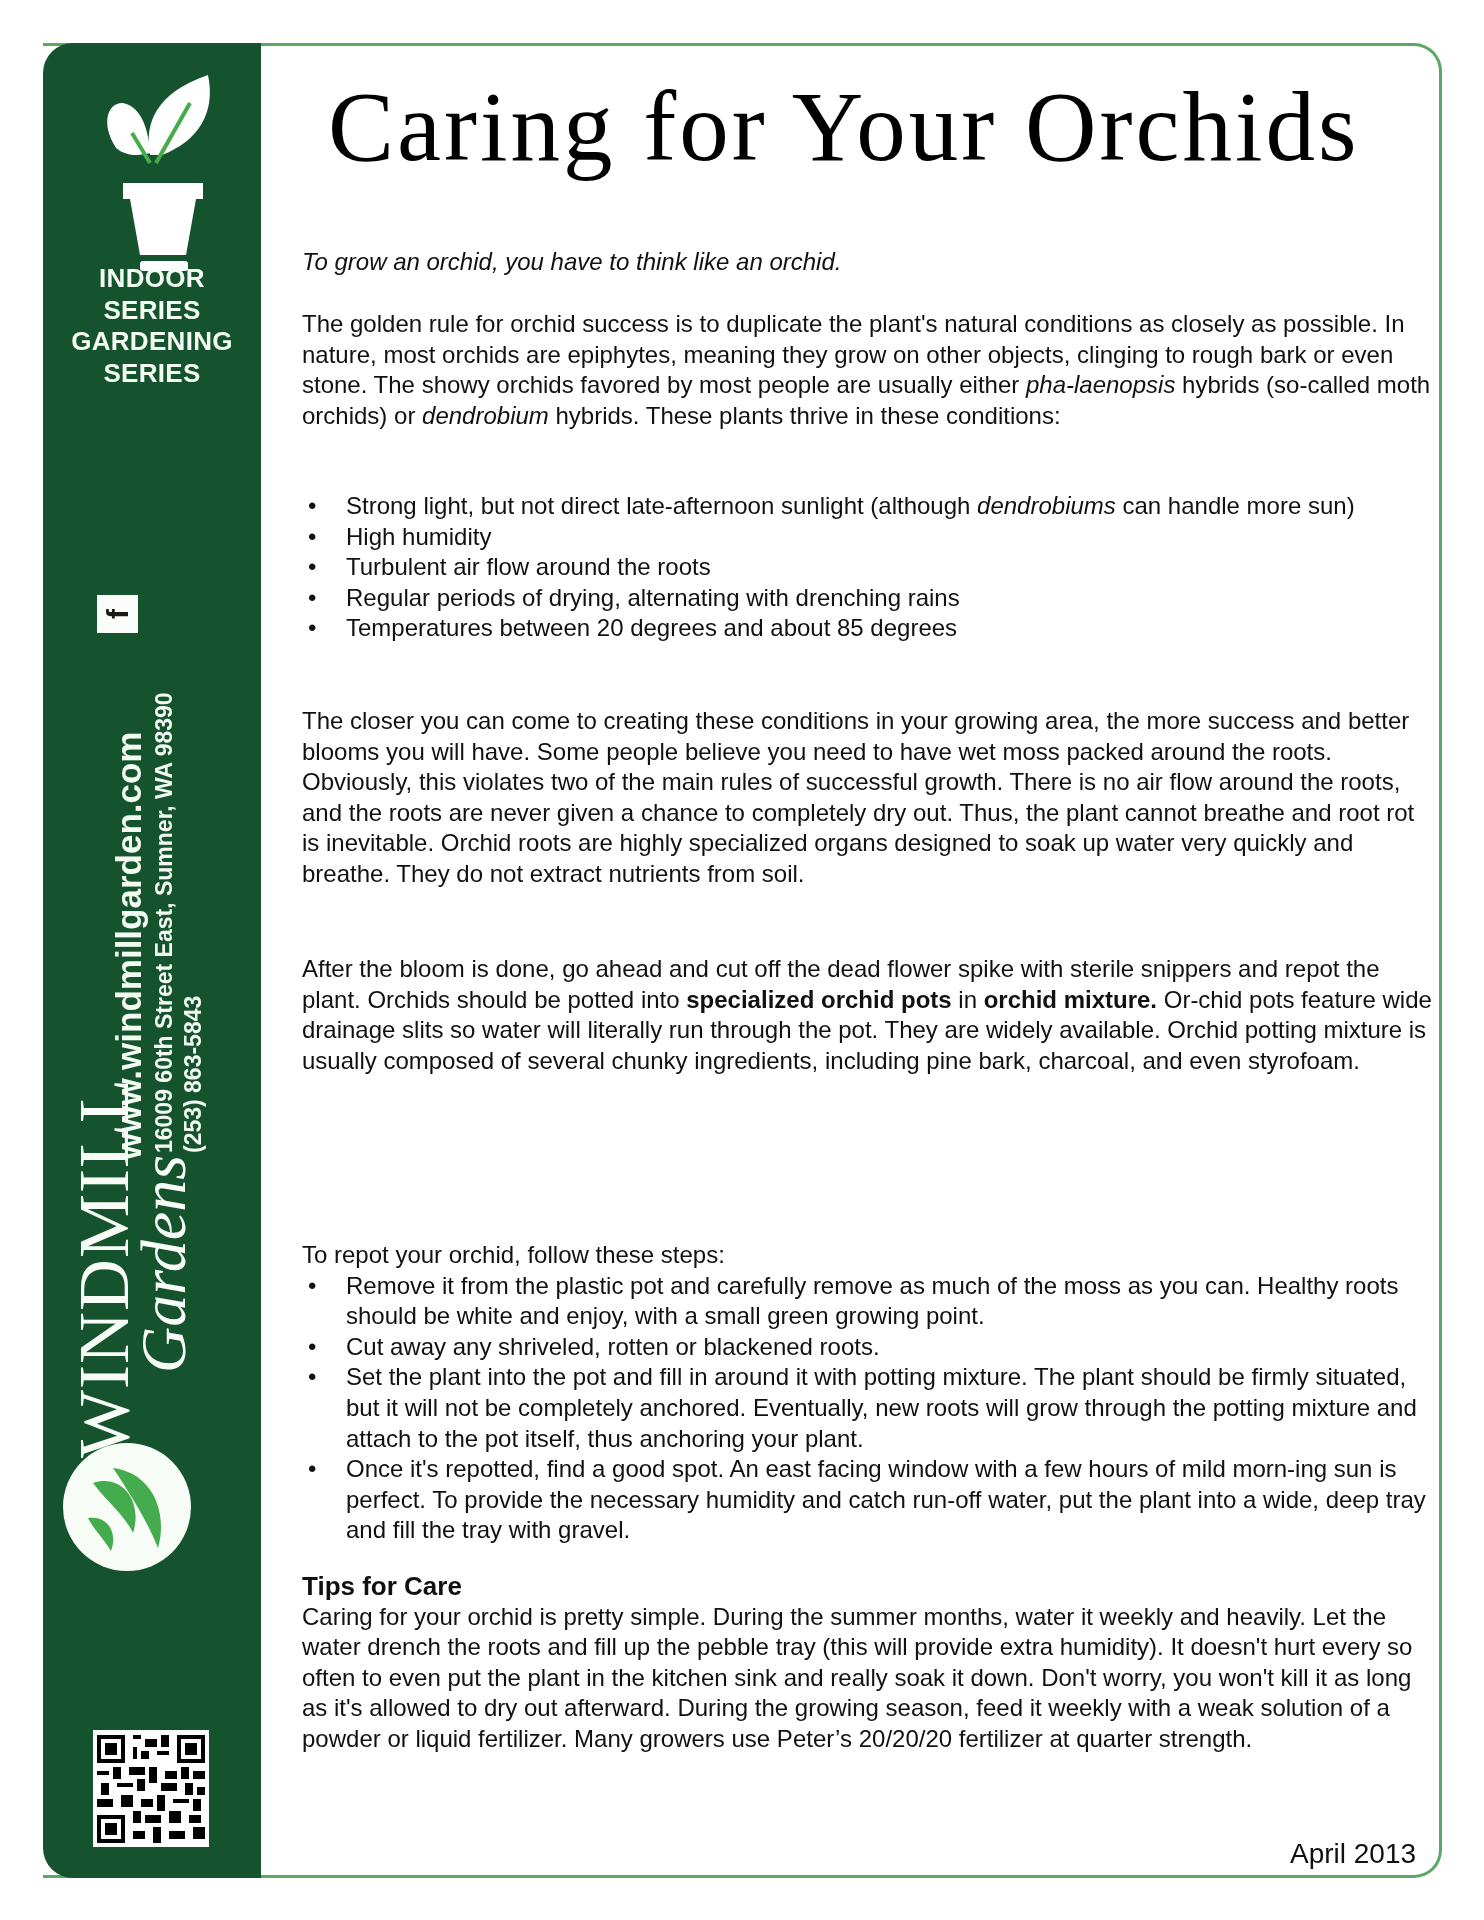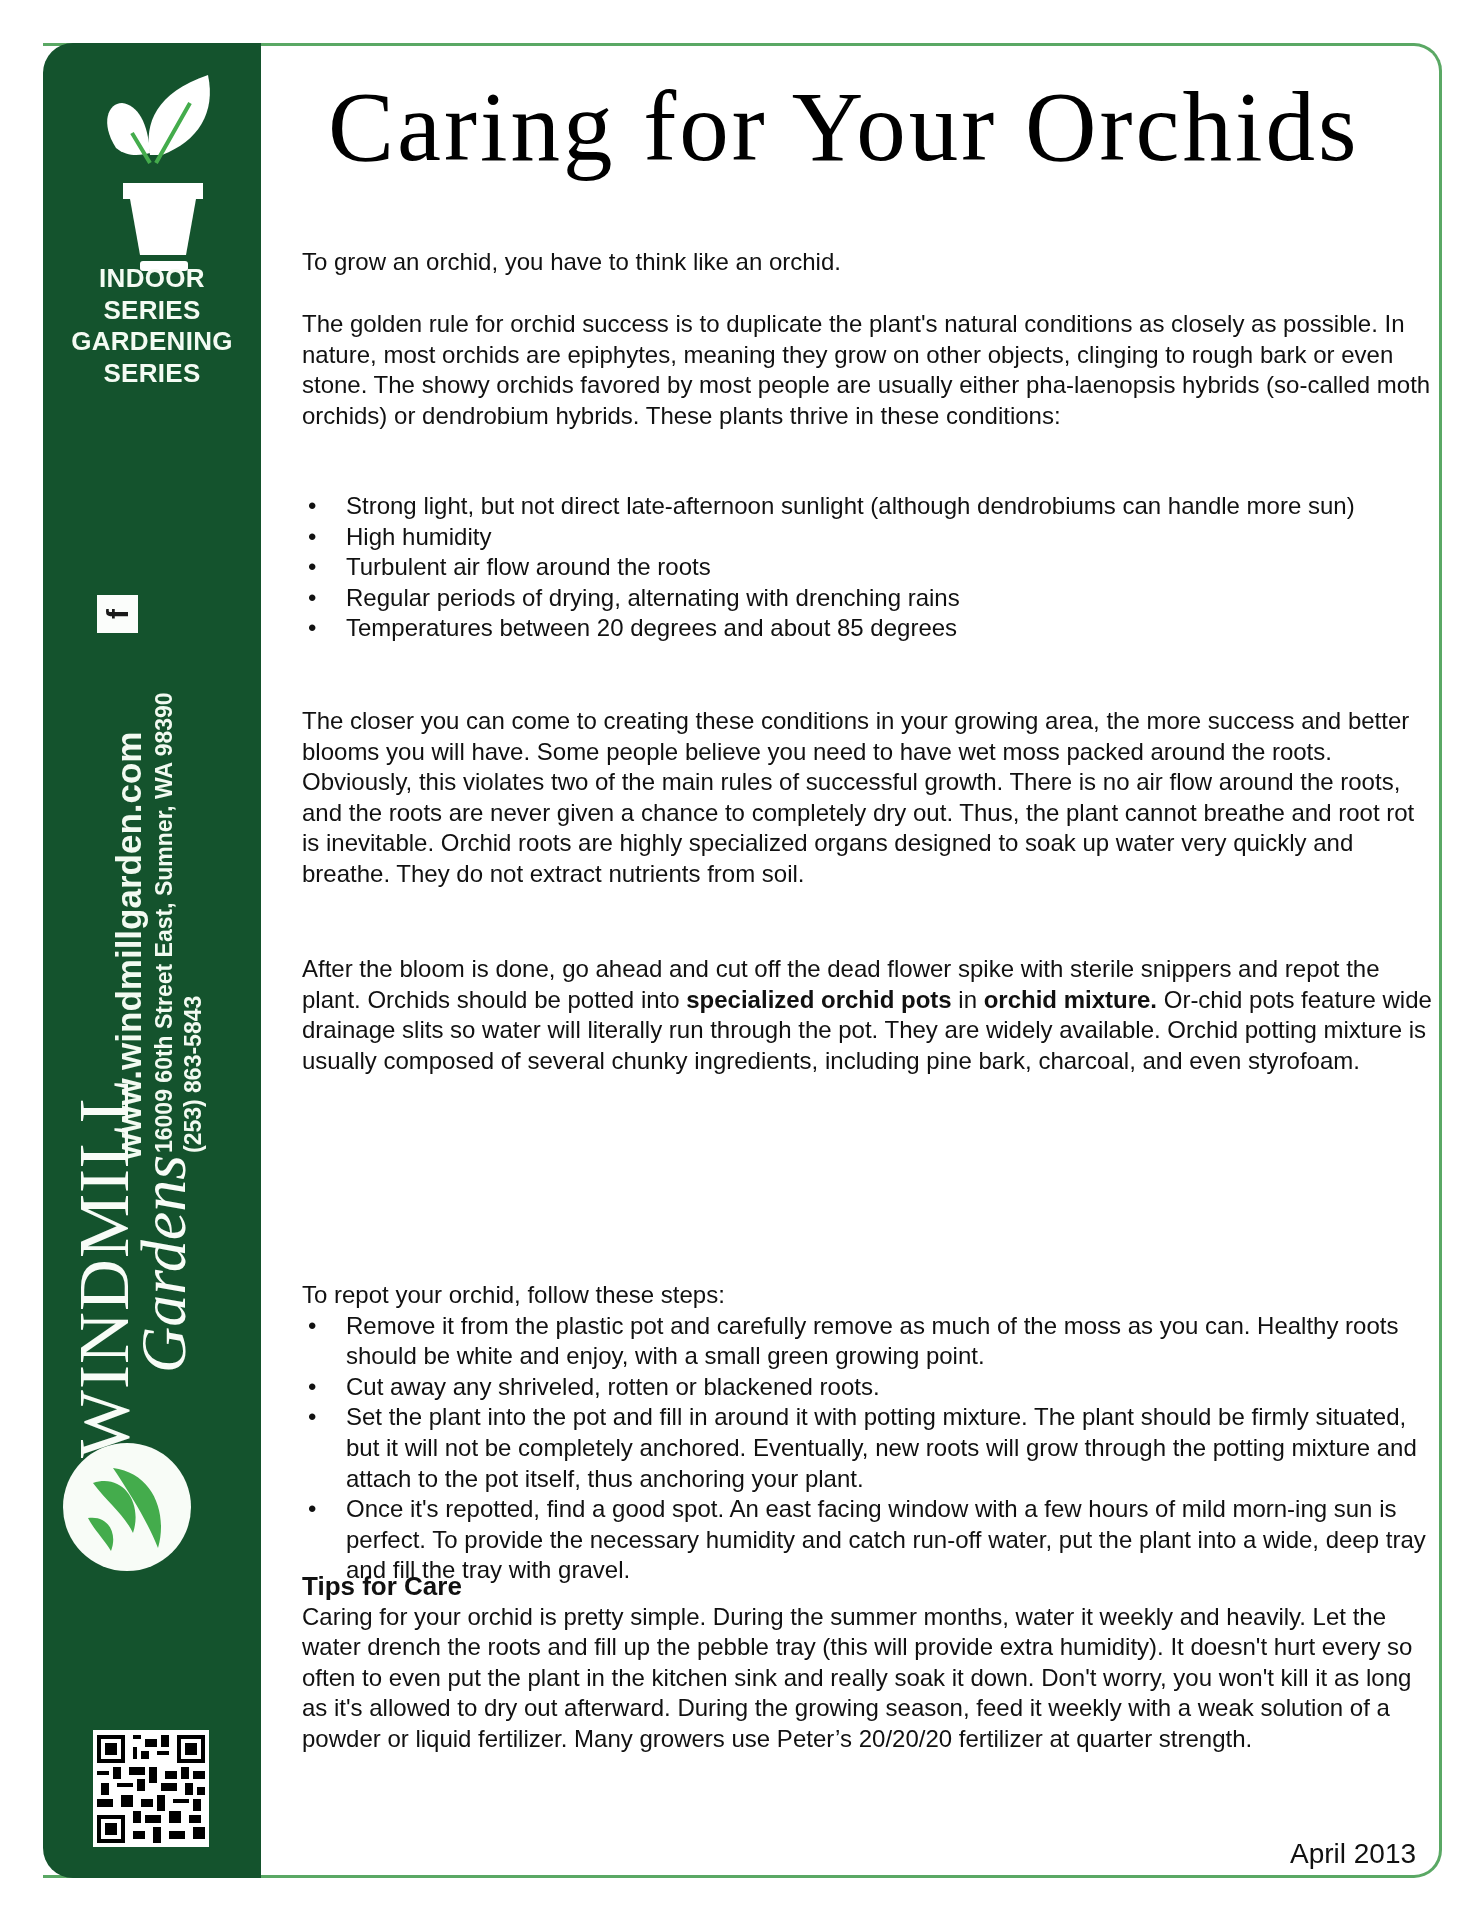--- a/index.html
+++ b/index.html
@@ -16,21 +16,21 @@
   .vt-addr { left:108px; top:1110px; font-size:23px; }
   .vt-phone { left:137px; top:1110px; font-size:23px; }
   .logo-word { position:absolute; color:#f8fcf7; white-space:nowrap; transform-origin:left top; transform:rotate(-90deg); }
   .logo-windmill { left:20px; top:1415px; font-family:"Liberation Serif", serif; font-size:72px; letter-spacing:1px; }
   .logo-gardens { left:84px; top:1330px; font-family:"Liberation Serif", serif; font-style:italic; font-size:64px; }
   .logo-circle { position:absolute; left:20px; top:1400px; width:128px; height:128px; border-radius:50%; background:#f8fcf7; }
   .qr { position:absolute; left:50px; top:1687px; width:116px; height:117px; background:#ffffff; }
   .title { position:absolute; left:328px; top:72px; font-family:"Liberation Serif", serif; font-size:99px; letter-spacing:3px; white-space:nowrap; color:#000; line-height:110px; }
   .block { position:absolute; left:302px; width:1130px; font-size:24px; line-height:30.6px; color:#111; }
   .block p { margin:0; }
-  .italic { }
+  .italic { font-style:italic; }
   .bullets { margin:0; padding:0; list-style:none; }
   .bullets li { position:relative; padding-left:44px; }
   .bullets li .dot { position:absolute; left:6px; top:0; }
   .heading { font-weight:bold; font-size:26px; line-height:30.6px; }
   .date { position:absolute; left:1290px; top:1838px; font-size:28px; color:#111; }
 </style>
 </head>
 <body>
 
 <div class="frame"></div>
@@ -140,21 +140,21 @@
 </div>
 
 <div class="block" style="top:706px;">
   <p>The closer you can come to creating these conditions in your growing area, the more success and better blooms you will have.  Some people believe you need to have wet moss packed around the roots.  Obviously, this violates two of the main rules of successful growth. There is no air flow around the roots, and the roots are never given a chance to completely dry out. Thus, the plant cannot breathe and root rot is inevitable. Orchid roots are highly specialized organs designed to soak up water very quickly and breathe. They do not extract nutrients from soil.</p>
 </div>
 
 <div class="block" style="top:954px;">
   <p><span>After the bloom is done, go ahead and cut off the dead flower spike with sterile snippers and repot the plant. Orchids should be potted into </span><b>specialized orchid pots</b><span> in </span><b>orchid mixture.</b><span> Or-chid pots feature wide drainage slits so water will literally run through the pot. They are widely available. Orchid potting mixture is usually composed of several chunky ingredients, including pine bark, charcoal, and even styrofoam.</span></p>
 </div>
 
-<div class="block" style="top:1280px;">
+<div class="block" style="top:1240px;">
   <p>To repot your orchid, follow these steps:</p>
   <ul class="bullets">
     <li><span class="dot">•</span><span>Remove it from the plastic pot and carefully remove as much of the moss as you can. Healthy roots should be white and enjoy, with a small green growing point.</span></li>
     <li><span class="dot">•</span><span>Cut away any shriveled, rotten or blackened roots.</span></li>
     <li><span class="dot">•</span><span>Set the plant into the pot and fill in around it with potting mixture. The plant should be firmly situated, but it will not be completely anchored. Eventually, new roots will grow through the potting mixture and attach to the pot itself, thus anchoring your plant.</span></li>
     <li><span class="dot">•</span><span>Once it's repotted, find a good spot. An east facing window with a few hours of mild morn-ing sun is perfect. To provide the necessary humidity and catch run-off water, put the plant into a wide, deep tray and fill the tray with gravel.</span></li>
   </ul>
 </div>
 
 <div class="block" style="top:1571px;">

